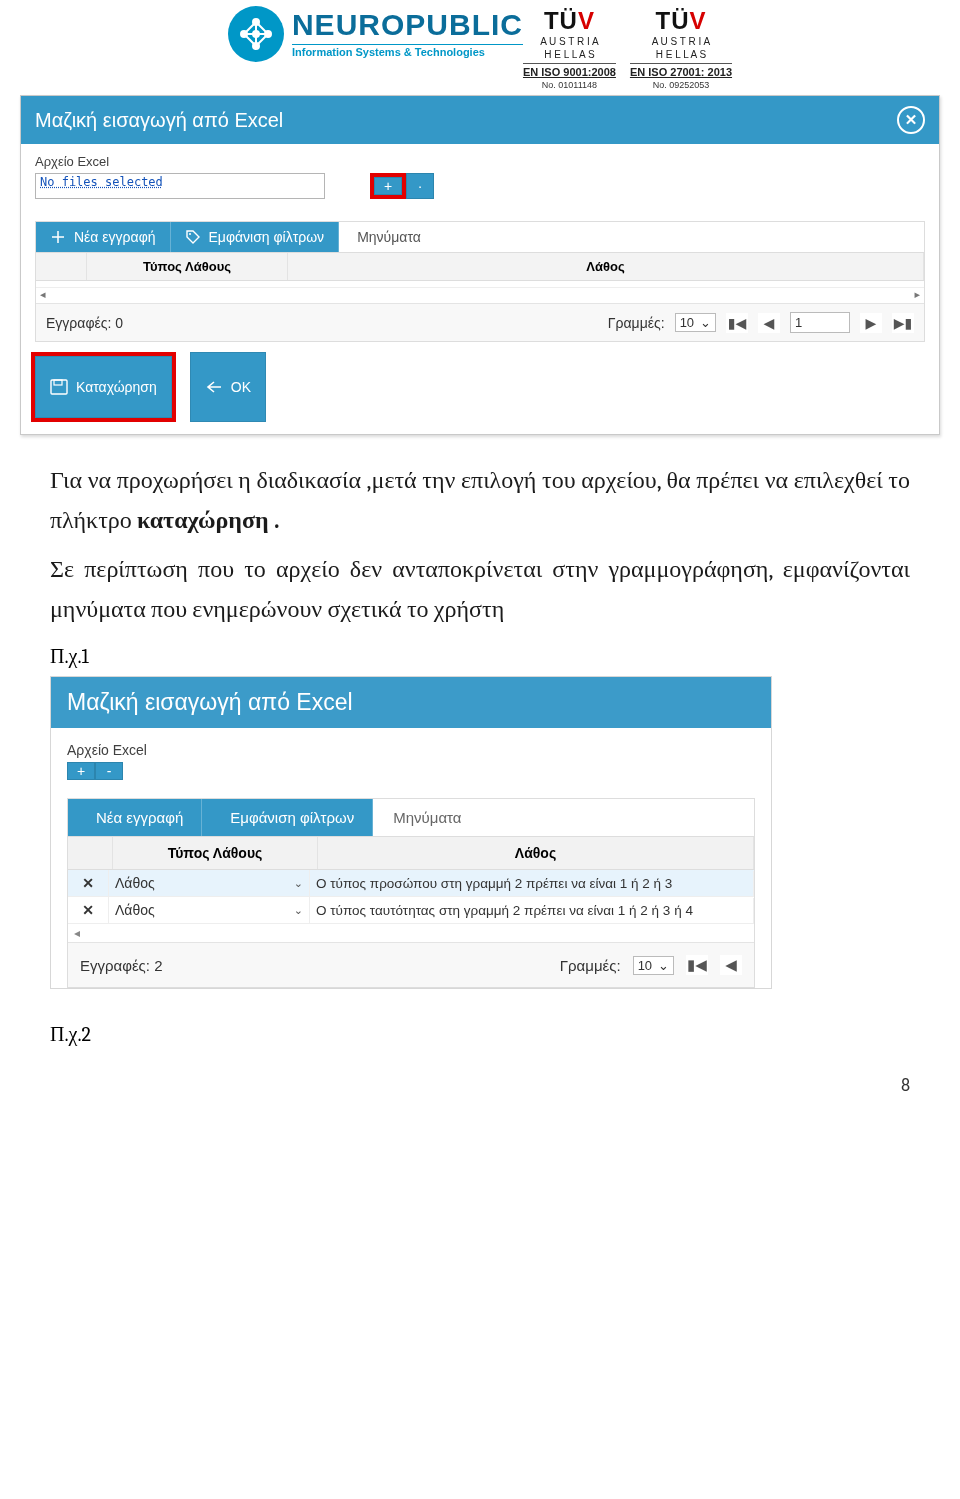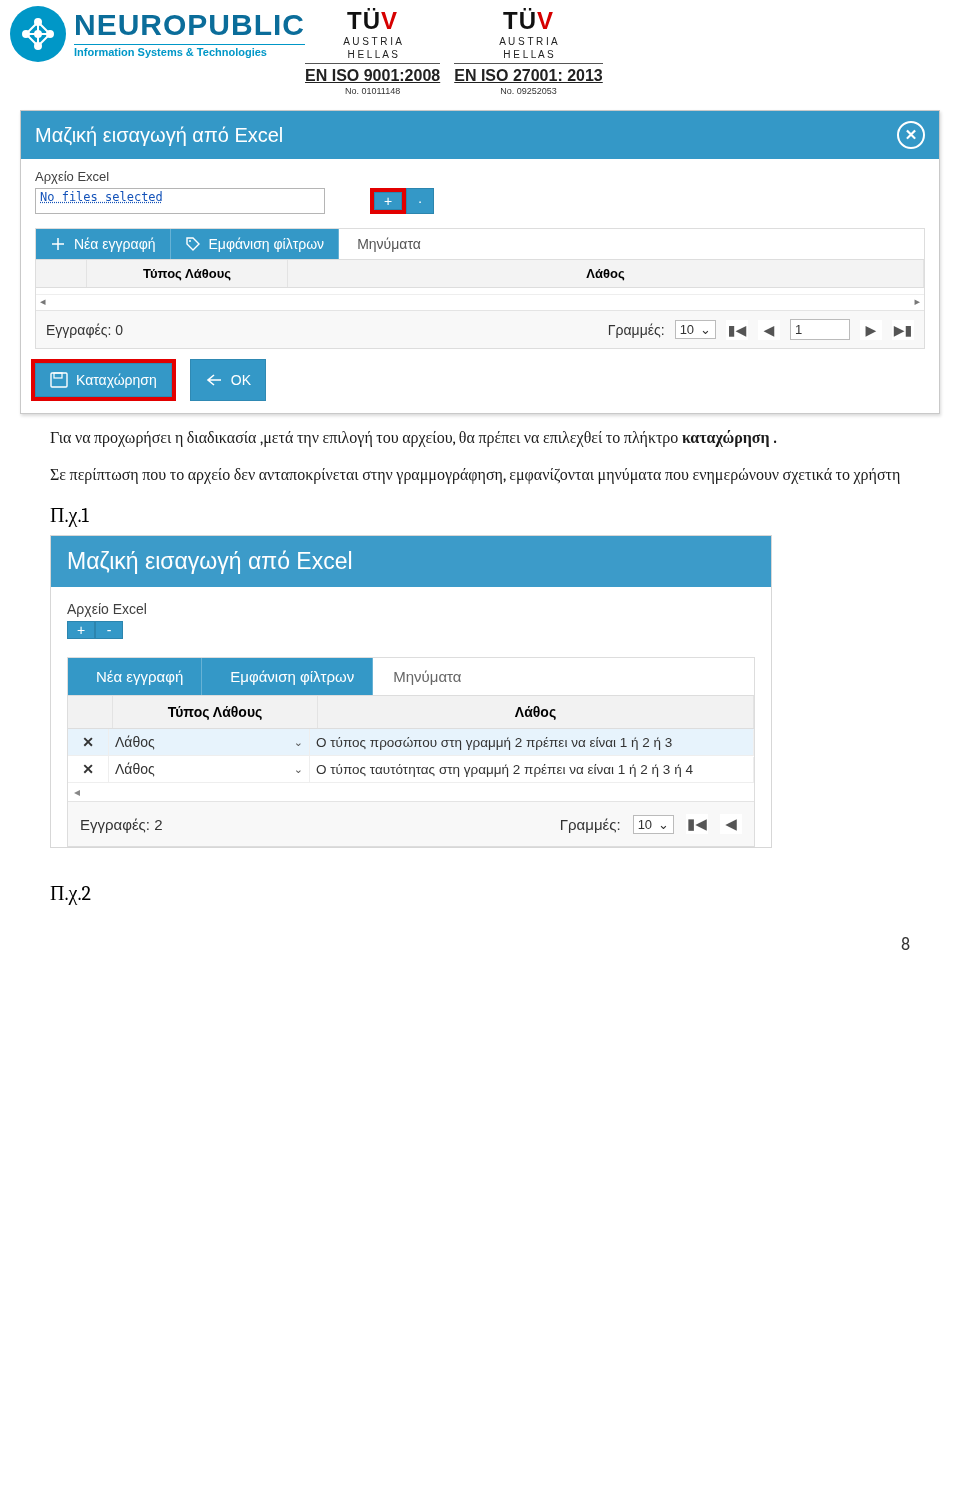--- a/index.html
+++ b/index.html
@@ -11,23 +11,23 @@
     color: #000;
   }
   .page {
     width: 960px;
     position: relative;
     padding-bottom: 60px;
   }
   
   .header {
     display: flex;
-    justify-content: flex-start;
+    justify-content: center;
     align-items: flex-start;
-    padding: 6px 10px 13px 10px;
+    padding: 6px 10px 4px 10px;
     border-radius: 32px;
   }
   .logo-np {
     display: flex;
     align-items: center;
     gap: 8px;
   }
   .np-icon {
     width: 56px; height: 56px;
     border-radius: 50%;
@@ -41,21 +41,21 @@
   }
   .np-title { font-size: 30px; font-weight: 800; color: #0b6d9a; letter-spacing:1px;}
   .np-sub { font-size: 11px; color: #0097c7; font-weight:600; border-top:1px solid #0097c7; padding-top:2px; margin-top:4px;}
   .tuv-group { display:flex; gap:14px; }
   .tuv {
     display:flex; flex-direction:column; align-items:center; font-size:10px; color:#222; line-height:1.25;
   }
   .tuv-top { font-weight:900; font-size:24px; color:#111; letter-spacing:1px; display:flex; align-items:flex-end; }
   .tuv-top .v { color:#d60000; }
   .tuv .line { border-top:1px solid #555; width:100%; margin:2px 0; }
-  .tuv .iso { font-weight:bold; font-size:16px; text-decoration: underline;}
+  .tuv .iso { font-weight:bold; font-size:11px; text-decoration: underline;}
   .tuv .no  { font-size:9px; color:#333;}
 
   
   .dialog-wrap1 {
     margin: 0 20px 0 20px;
     border: 1px solid #c9c9c9;
     box-shadow: 1px 2px 3px rgba(0,0,0,.15);
     background:#fff;
   }
   .dialog-title {
@@ -64,21 +64,21 @@
     font-size: 20px;
     padding: 10px 14px;
     display:flex; justify-content:space-between; align-items:center;
   }
   .close-x {
     width:24px;height:24px;border:2px solid #fff;border-radius:50%;
     display:flex;align-items:center;justify-content:center;color:#fff;font-weight:bold;font-size:15px;
   }
   .dialog-body { padding: 10px 14px 0 14px; }
   .lbl { font-size: 13px; color:#404040; margin-bottom:4px; }
-  .file-row { display:flex; align-items:stretch; gap:0; margin-bottom:14px;}
+  .file-row { display:flex; align-items:stretch; gap:0; margin-bottom:22px;}
   .file-input {
     width: 280px; height:22px; border:1px solid #b5b5b5; font-size:12px;
     font-family: monospace; padding:1px 4px; color:#1352b9; text-decoration:underline dotted;
     background:#fff;
   }
   .file-input.wide { width: 346px; font-family: monospace; color:#555; text-decoration:none;}
   .spacer-btn { width:45px; }
   .mini-btn {
     width:26px; background:#3498c7;color:#fff;border:1px solid #2c85ae;font-size:14px;
     display:flex;align-items:center;justify-content:center;
@@ -110,30 +110,30 @@
   .grid-pager .left { flex:0 0 auto;}
   .grid-pager .mid { margin-left:auto; display:flex; align-items:center; gap:10px;}
   .pg-sel { border:1px solid #bbb; padding:1px 4px; font-size:13px; background:#fff; display:flex; align-items:center; gap:6px;}
   .pg-btn { width:22px;height:20px; display:flex;align-items:center;justify-content:center; color:#555; background:#fff;}
   .pg-input { width:50px;border:1px solid #bbb;padding:2px 4px;font-size:13px;background:#fff;}
   .action-row {
     display:flex; gap:14px; background:#fff; padding:12px 14px 14px 14px;
   }
   .action-row.redwrap { padding:10px 10px 12px 10px;}
   .act-btn {
-    background:#3498c7;color:#fff;font-size:14px;padding:8px 14px;display:flex;align-items:center;gap:8px;border:1px solid #2f89b3;
+    background:#3498c7;color:#fff;font-size:14px;padding:22px 14px;display:flex;align-items:center;gap:8px;border:1px solid #2f89b3;
   }
   .red-frame2 { border:4px solid #e20000; display:inline-flex;}
   .act-ico{ width:18px;height:16px; display:inline-flex;align-items:center;justify-content:center;}
 
   
   .para {
     font-family: Cambria, Georgia, 'Times New Roman', serif;
-    font-size: 16px; color:#1b1b1b; line-height:1.65;
-    margin: 11px 50px 10px 50px; text-align: justify;
+    font-size: 24px; color:#1b1b1b; line-height:1.65;
+    margin: 26px 50px 10px 50px; text-align: justify;
   }
   .para .bold { font-weight: bold; }
   .eg-label {
     font-family: Cambria, Georgia, serif; font-size:20px; margin:16px 0 8px 50px;
   }
 
   
   .dialog-wrap2 {
     margin: 4px 40px 0 50px;
     border:1px solid #d7d7d7;

